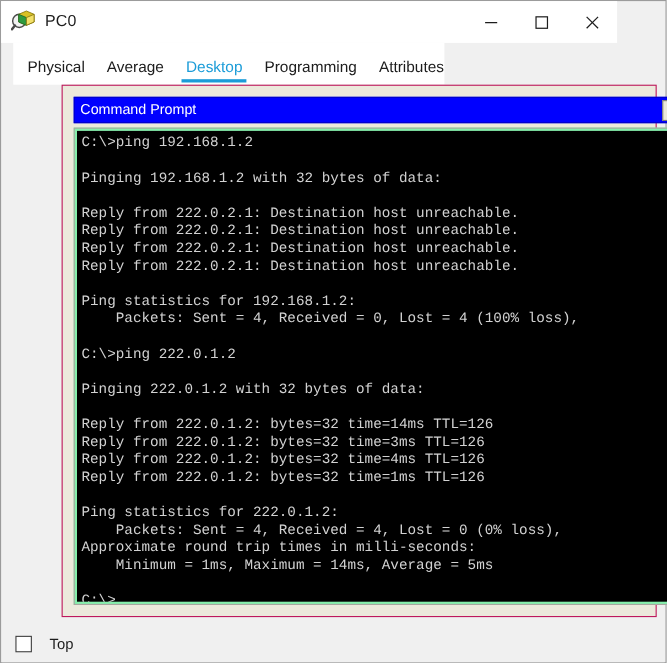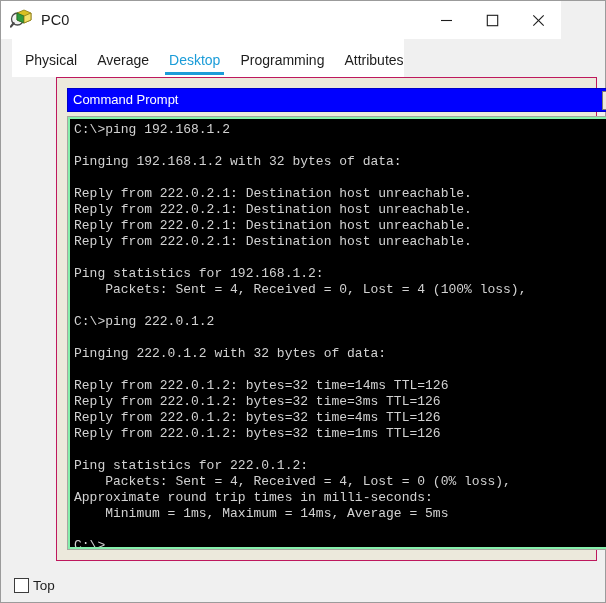--- a/index.html
+++ b/index.html
@@ -234,21 +234,21 @@
     width: 15px; height: 15px;
     border: 1px solid #3c3c3c;
     background: #ffffff;
     box-sizing: border-box;
     margin-left: 12px;
     flex: none;
   }
   #top-label {
     font-size: 13.5px;
     color: #1d1d1d;
-    margin-left: 4px;
+    margin-left: 16px;
   }
 </style>
 </head>
 <body>
 
 <div id="app-window">
 
   <div id="title-bar">
 
     <div id="window-icon">

